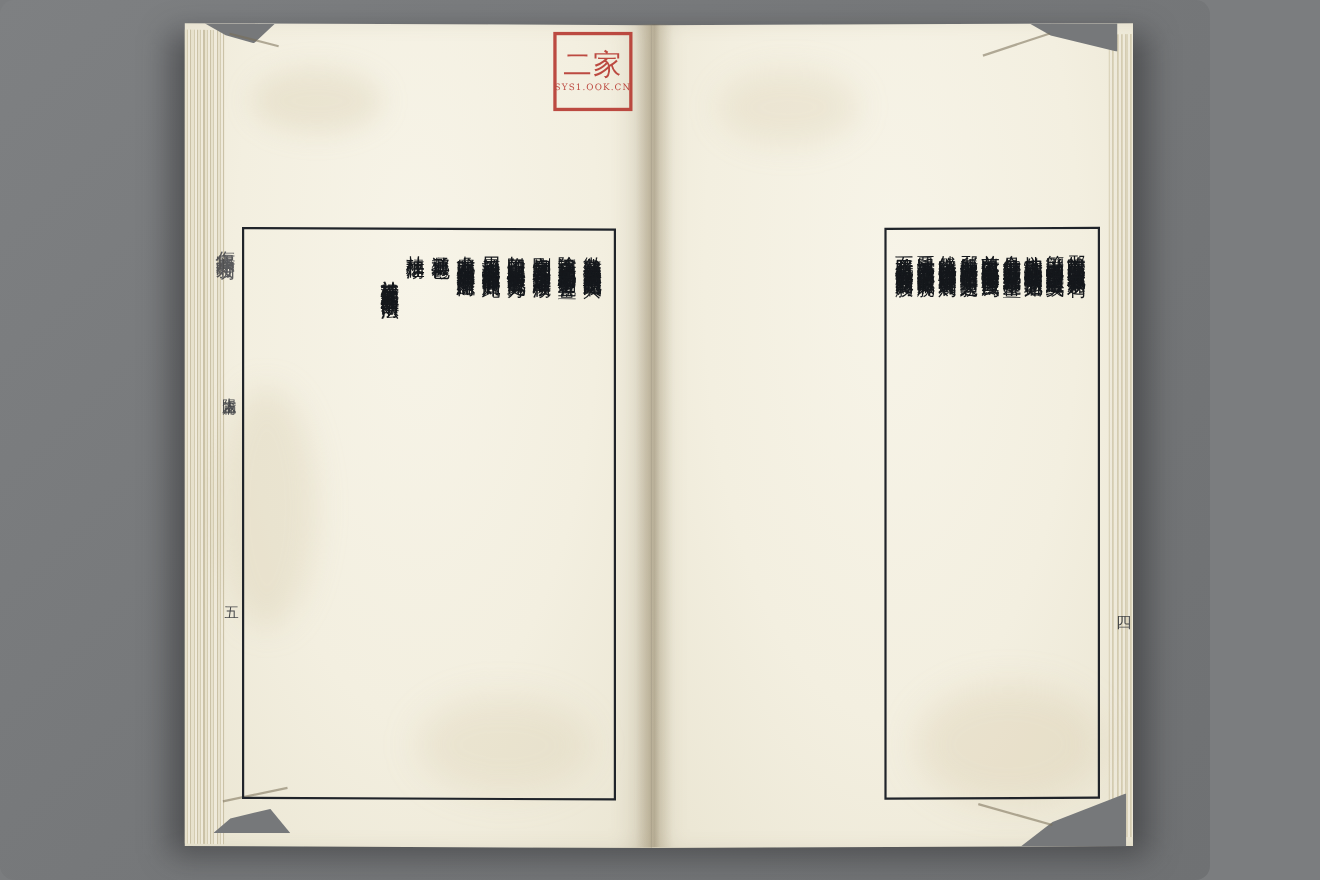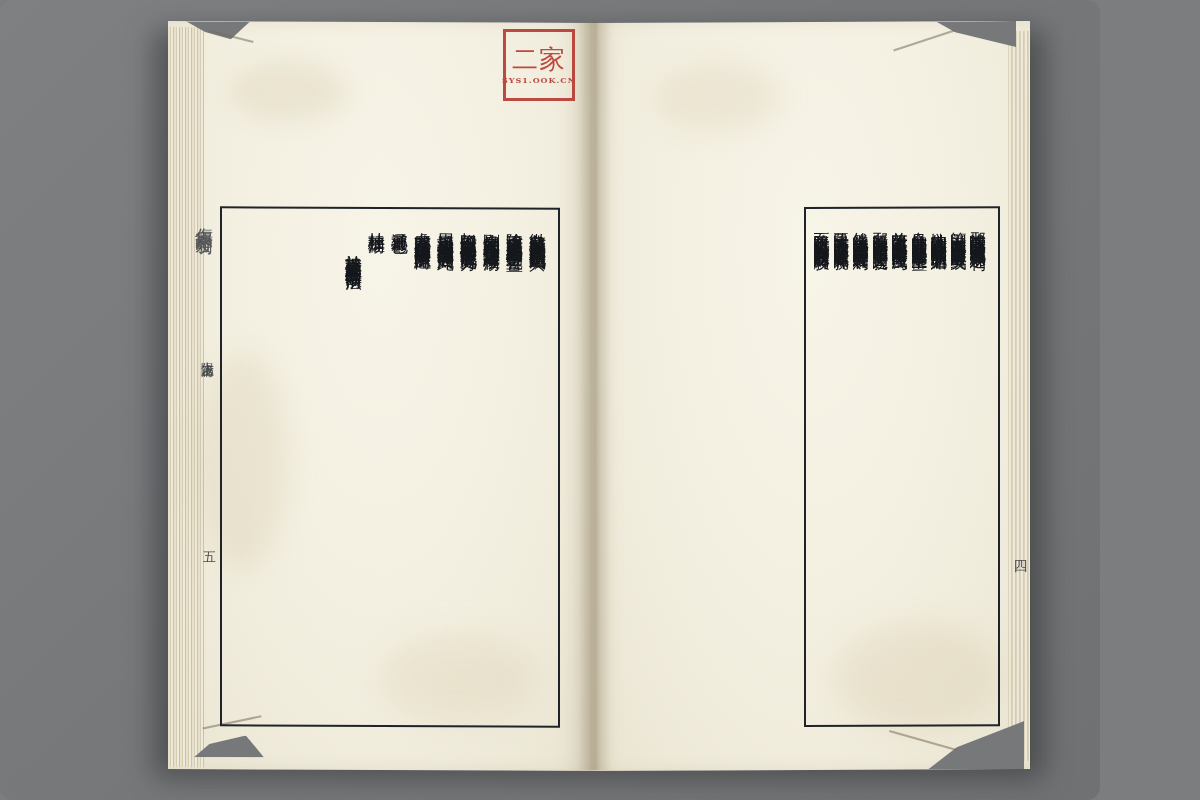--- a/index.html
+++ b/index.html
@@ -210,21 +210,20 @@
   }
   .seal .seal-main {
     writing-mode: horizontal-tb;
     font-size: 26px;
     letter-spacing: 1px;
   }
   .seal .seal-sub {
     font-size: 8px;
     letter-spacing: 1px;
     margin-top: 3px;
-    font-weight: bold;
   }
 
   
   .tear {
     position: absolute;
     background: #76787a;
     pointer-events: none;
   }
   .tear-line {
     position: absolute;

